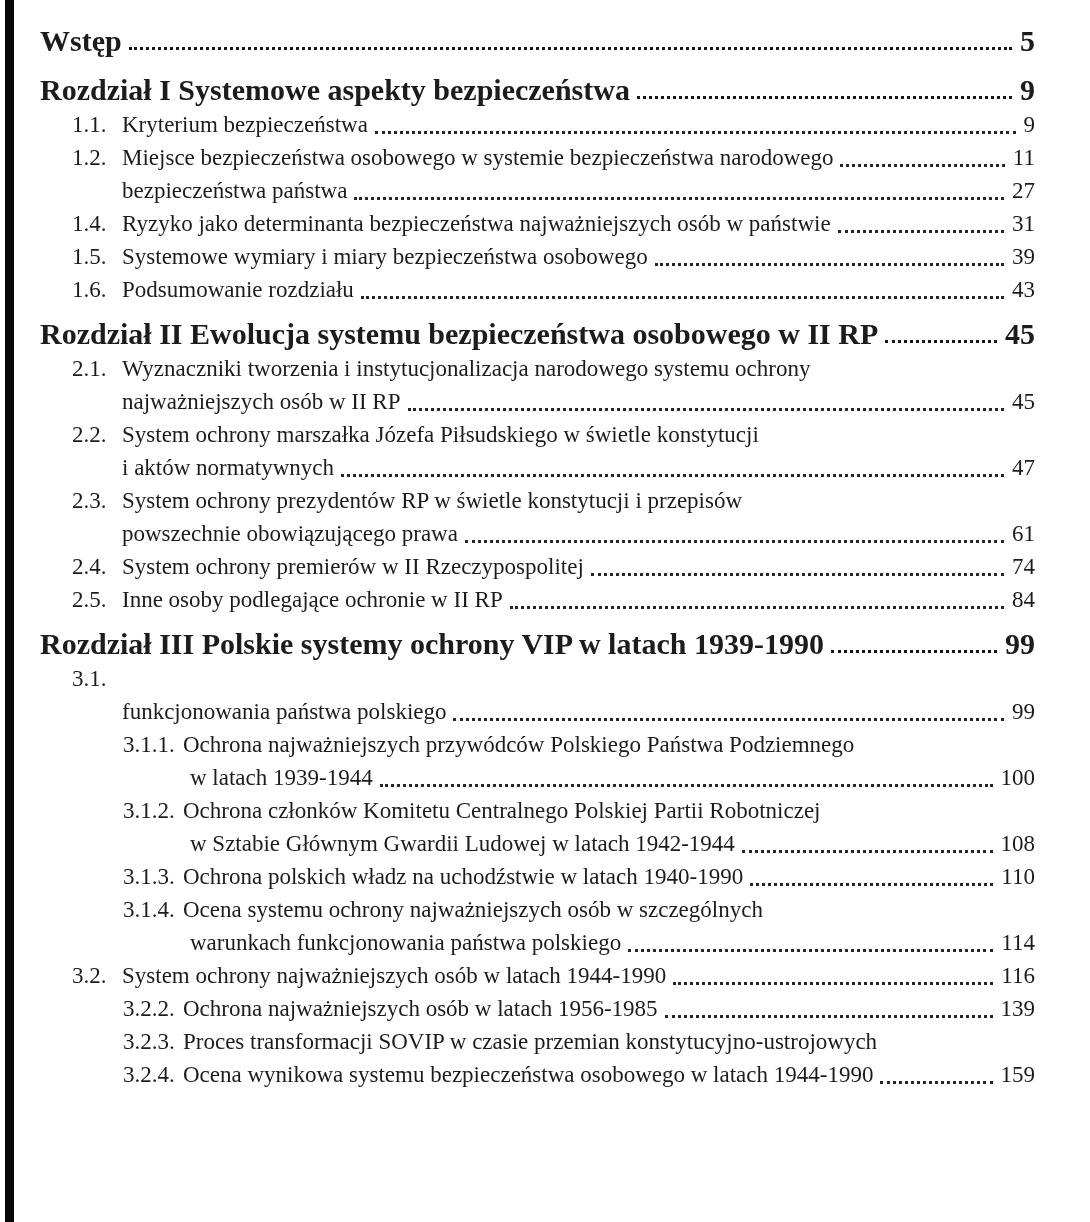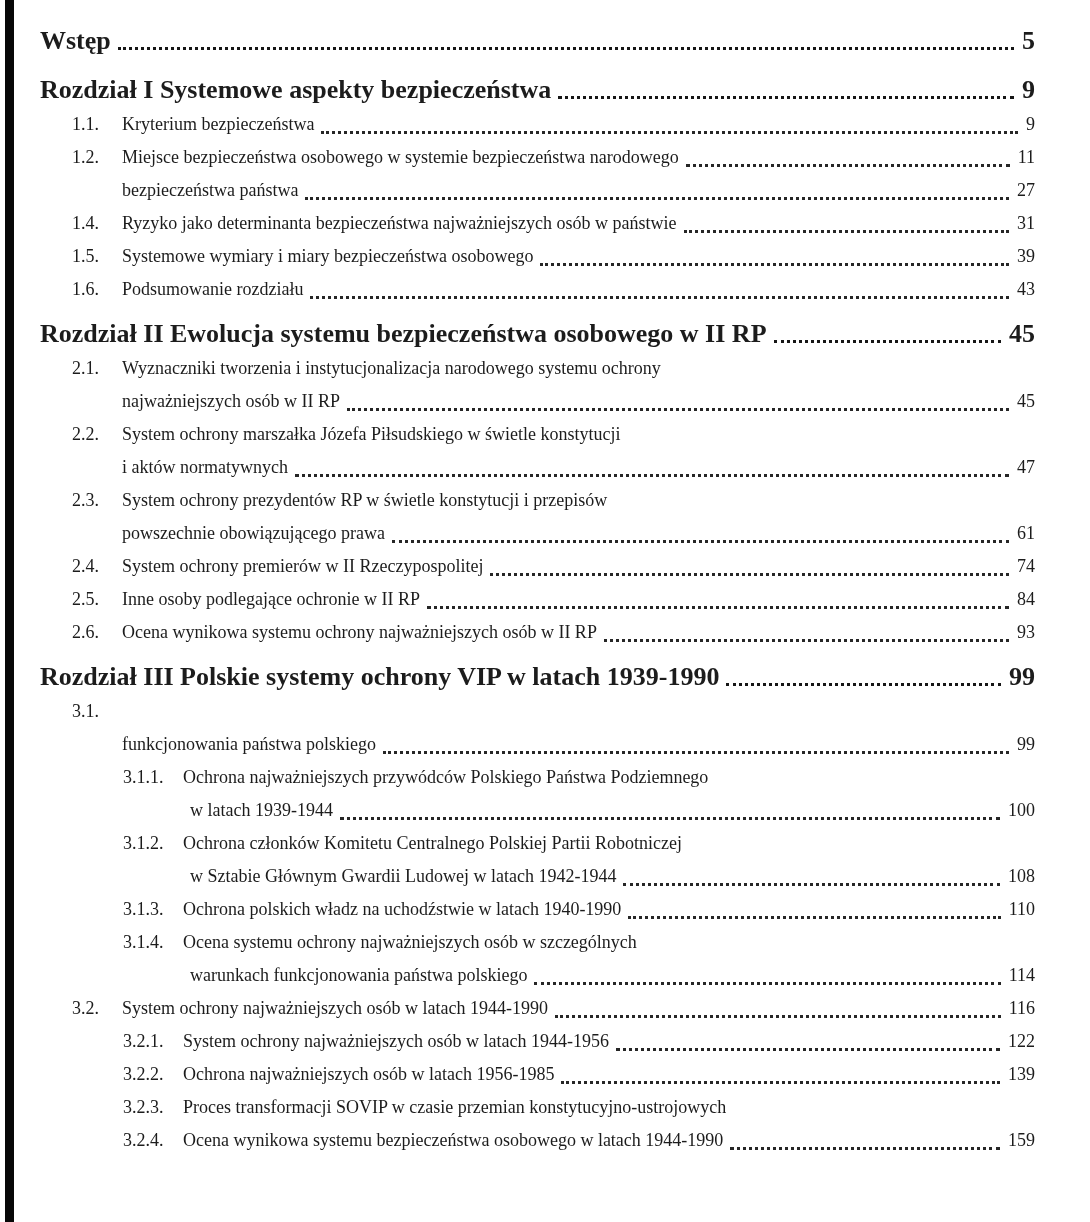--- a/index.html
+++ b/index.html
@@ -20,26 +20,26 @@
     background: #070707;
   }
   .toc {
     position: absolute;
     left: 40px; right: 55px; top: 24px;
   }
   .row {
     display: flex;
     align-items: baseline;
     line-height: 33px;
-    font-size: 18px;
+    font-size: 23px;
     white-space: nowrap;
   }
   .row.chapter {
     font-weight: bold;
-    font-size: 26px;
+    font-size: 30px;
     margin-top: 11px;
     margin-bottom: 2px;
   }
   .row.chapter:first-child {
     margin-top: 0;
     margin-bottom: 16px;
   }
   .num  { flex: 0 0 auto; }
   .lvl1 .num { margin-left: 32px; width: 50px; }
   .lvl2 .num { margin-left: 83px; width: 60px; }
@@ -144,26 +144,20 @@
       <span class="txt">System ochrony premierów w II Rzeczypospolitej</span>
       <span class="leader"></span>
       <span class="page">74</span>
     </div>
     <div class="row lvl1">
       <span class="num">2.5.</span>
       <span class="txt">Inne osoby podlegające ochronie w II RP</span>
       <span class="leader"></span>
       <span class="page">84</span>
     </div>
-    <div class="row lvl1">
-      <span class="num">2.6.</span>
-      <span class="txt">Ocena wynikowa systemu ochrony najważniejszych osób w II RP</span>
-      <span class="leader"></span>
-      <span class="page">93</span>
-    </div>
     <div class="row chapter">
       <span class="txt">Rozdział III Polskie systemy ochrony VIP w latach 1939-1990</span>
       <span class="leader"></span>
       <span class="page">99</span>
     </div>
     <div class="row lvl1">
       <span class="num">3.1.</span>
     </div>
     <div class="row lvl1 cont">
       <span class="txt">funkcjonowania państwa polskiego</span>
@@ -201,26 +195,20 @@
     <div class="row lvl2 cont">
       <span class="txt">warunkach funkcjonowania państwa polskiego</span>
       <span class="leader"></span>
       <span class="page">114</span>
     </div>
     <div class="row lvl1">
       <span class="num">3.2.</span>
       <span class="txt">System ochrony najważniejszych osób w latach 1944-1990</span>
       <span class="leader"></span>
       <span class="page">116</span>
-    </div>
-    <div class="row lvl2">
-      <span class="num">3.2.1.</span>
-      <span class="txt">System ochrony najważniejszych osób w latach 1944-1956</span>
-      <span class="leader"></span>
-      <span class="page">122</span>
     </div>
     <div class="row lvl2">
       <span class="num">3.2.2.</span>
       <span class="txt">Ochrona najważniejszych osób w latach 1956-1985</span>
       <span class="leader"></span>
       <span class="page">139</span>
     </div>
     <div class="row lvl2">
       <span class="num">3.2.3.</span>
       <span class="txt">Proces transformacji SOVIP w czasie przemian konstytucyjno-ustrojowych</span>

